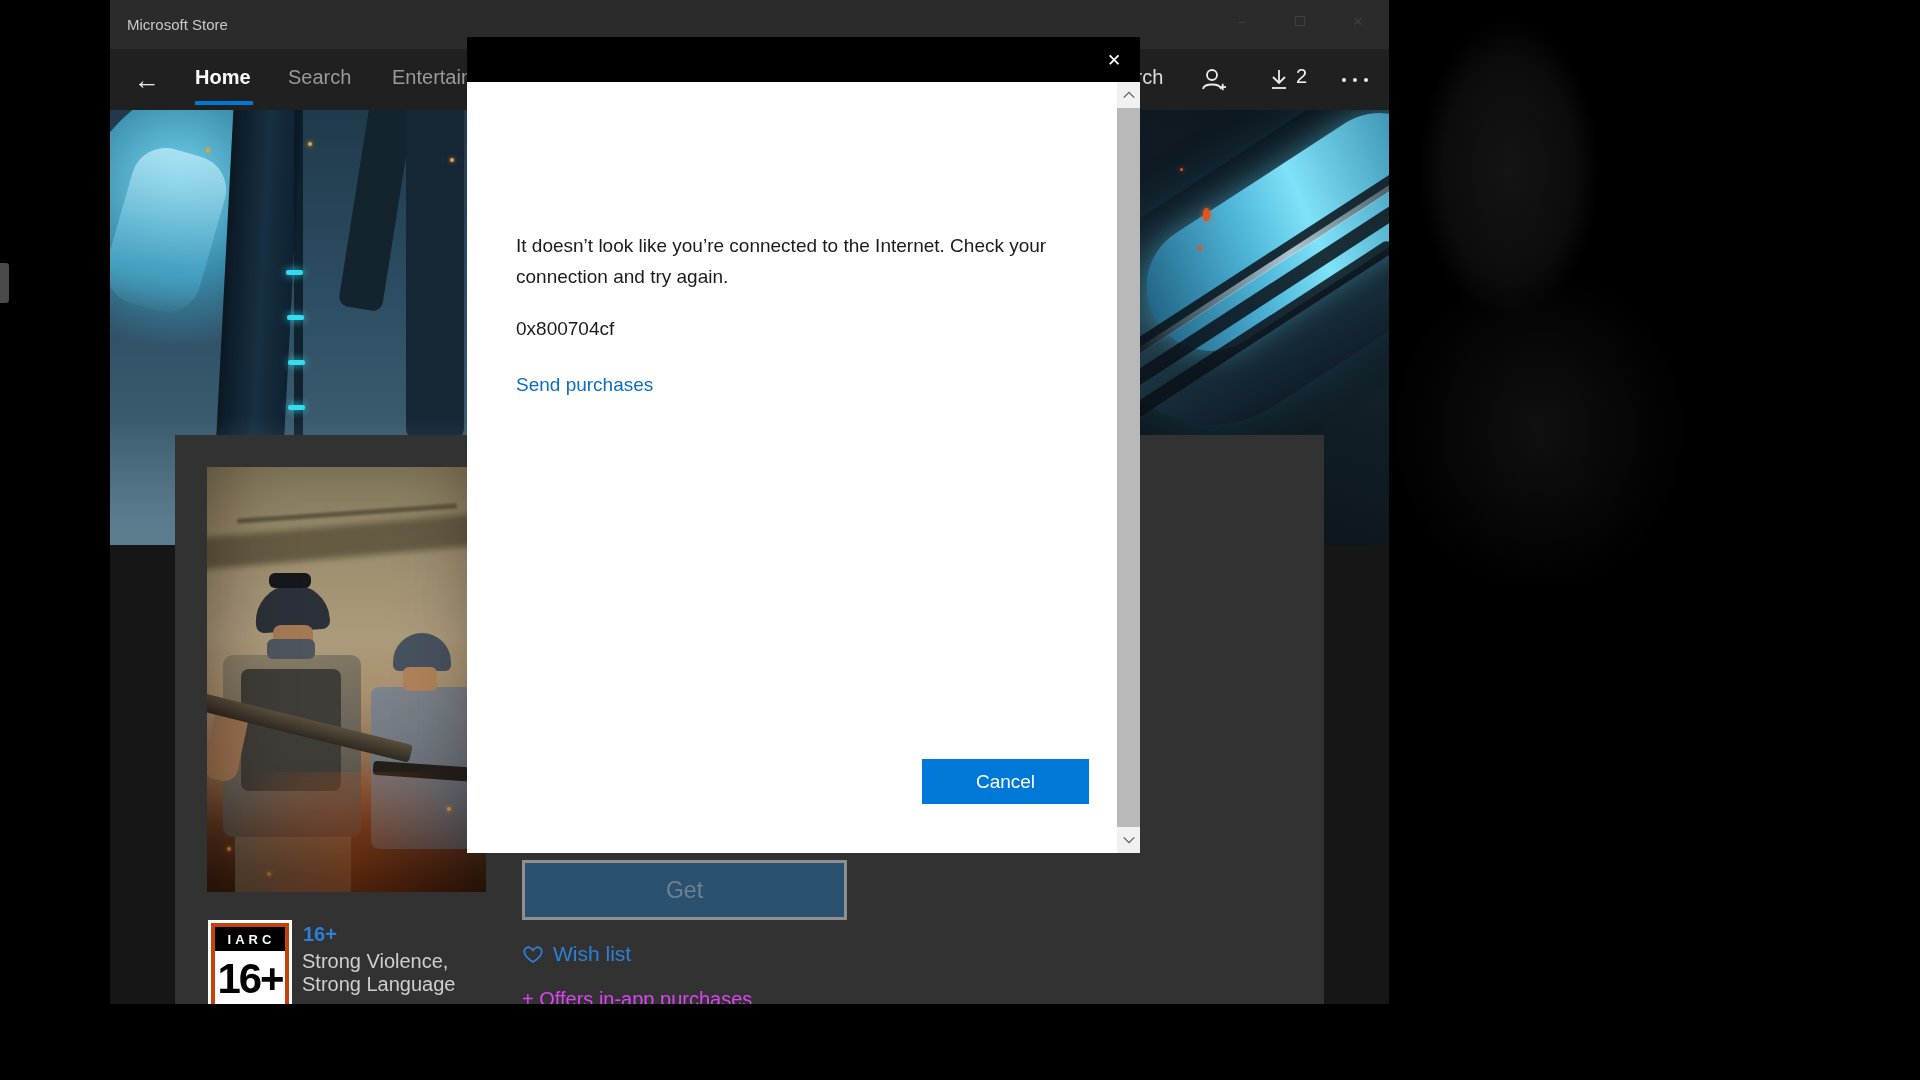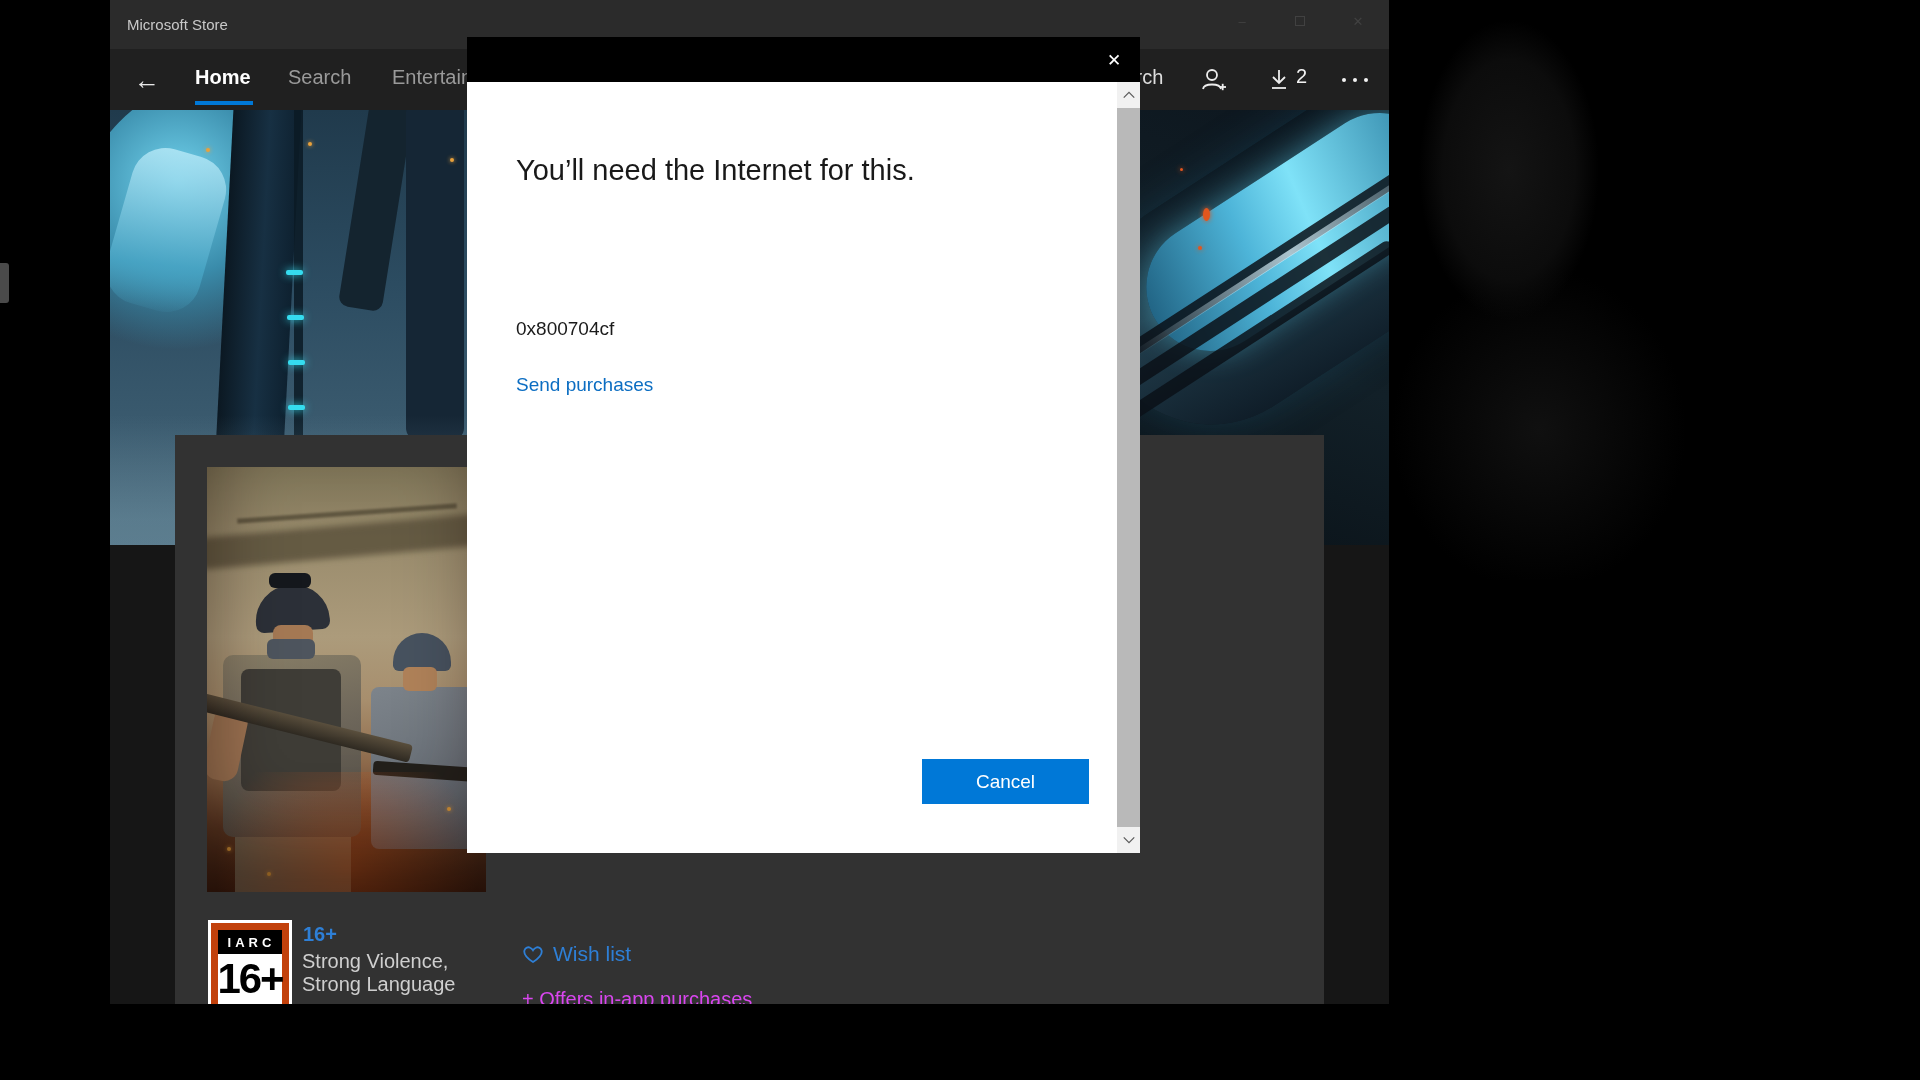--- a/index.html
+++ b/index.html
@@ -95,21 +95,21 @@
   .ba-rifle1 { position:absolute; left:-8px; top:252px; width:215px; height:18px; border-radius:4px;
     background:linear-gradient(180deg,#5a4f3d,#2f2a22); transform:rotate(14deg); }
   .ba-rifle2 { position:absolute; left:166px; top:298px; width:122px; height:14px; background:#23201b; border-radius:4px; transform:rotate(4deg); }
   .ba-legs { position:absolute; left:28px; top:362px; width:116px; height:70px; background:#6e6654; border-radius:6px; }
   .ba-glow { position:absolute; left:-40px; bottom:-70px; width:360px; height:190px;
     background:radial-gradient(circle, rgba(210,90,30,.55) 0%, rgba(210,90,30,0) 65%); }
   .ba-vignette { position:absolute; left:0; top:0; width:279px; height:425px; box-shadow:inset 0 -60px 80px rgba(20,5,0,.5); }
 
   
   .iarc { position:absolute; left:98px; top:920px; width:84px; height:94px; background:#fff; padding:3px; z-index:3; }
-  .iarc-inner { width:100%; height:100%; border:7px solid #c2410c; }
+  .iarc-inner { width:100%; height:100%; border:4px solid #c2410c; }
   .iarc-head { height:24px; background:#000; color:#fff; font-weight:700; font-size:13px; letter-spacing:4px;
     display:flex; align-items:center; justify-content:center; padding-left:3px; }
   .iarc-val { height:calc(100% - 24px); display:flex; align-items:center; justify-content:center;
     font-size:42px; font-weight:700; color:#000; letter-spacing:-2px; }
   .rating-age { position:absolute; left:193px; top:923px; font-size:20px; font-weight:700; color:#2e7fd6; z-index:3; }
   .rating-desc { position:absolute; left:192px; top:950px; font-size:20px; color:#cfcfcf; line-height:23px; z-index:3; }
 
   .get-btn { position:absolute; left:412px; top:860px; width:325px; height:60px; background:#2b5170;
     border:3px solid #8f8f8f; display:flex; align-items:center; justify-content:center;
     font-size:23px; color:#6f8193; z-index:3; }
@@ -254,35 +254,38 @@
         <div class="iarc-head">IARC</div>
         <div class="iarc-val">16+</div>
       </div>
     </div>
     <div class="rating-age">16+</div>
     <div class="rating-desc">
       <div>Strong Violence,</div>
       <div>Strong Language</div>
     </div>
 
+    <div class="get-btn">
+      <span>Get</span>
+    </div>
     <div class="wishlist">
       <svg width="22" height="20" viewBox="0 0 22 20">
         <path d="M11 18 C4 13.5 1.5 9.5 2.5 6.2 C3.3 3.6 6 2.6 8.2 3.7 C9.5 4.3 10.5 5.4 11 6.2 C11.5 5.4 12.5 4.3 13.8 3.7 C16 2.6 18.7 3.6 19.5 6.2 C20.5 9.5 18 13.5 11 18 Z" fill="none" stroke="#2e7fd6" stroke-width="1.8"></path>
       </svg>
       <span>Wish list</span>
     </div>
     <div class="offers">+ Offers in-app purchases</div>
 
     <div class="dlg-head">
       <div class="dlg-close">
         <span>✕</span>
       </div>
     </div>
     <div class="dlg">
-      <div class="dlg-title">You’ll need the Internet for this.</div>
+      <div class="dlg-body">It doesn’t look like you’re connected to the Internet. Check your connection and try again.</div>
       <div class="dlg-code">0x800704cf</div>
       <div class="dlg-link">Send purchases</div>
       <div class="dlg-cancel">
         <span>Cancel</span>
       </div>
       <div class="scrollbar">
         <div class="sb-btn sb-up">
           <svg width="12" height="8" viewBox="0 0 16 9">
             <polyline points="1,8 8,1 15,8" fill="none" stroke="#5a5a5a" stroke-width="1.6"></polyline>
           </svg>

